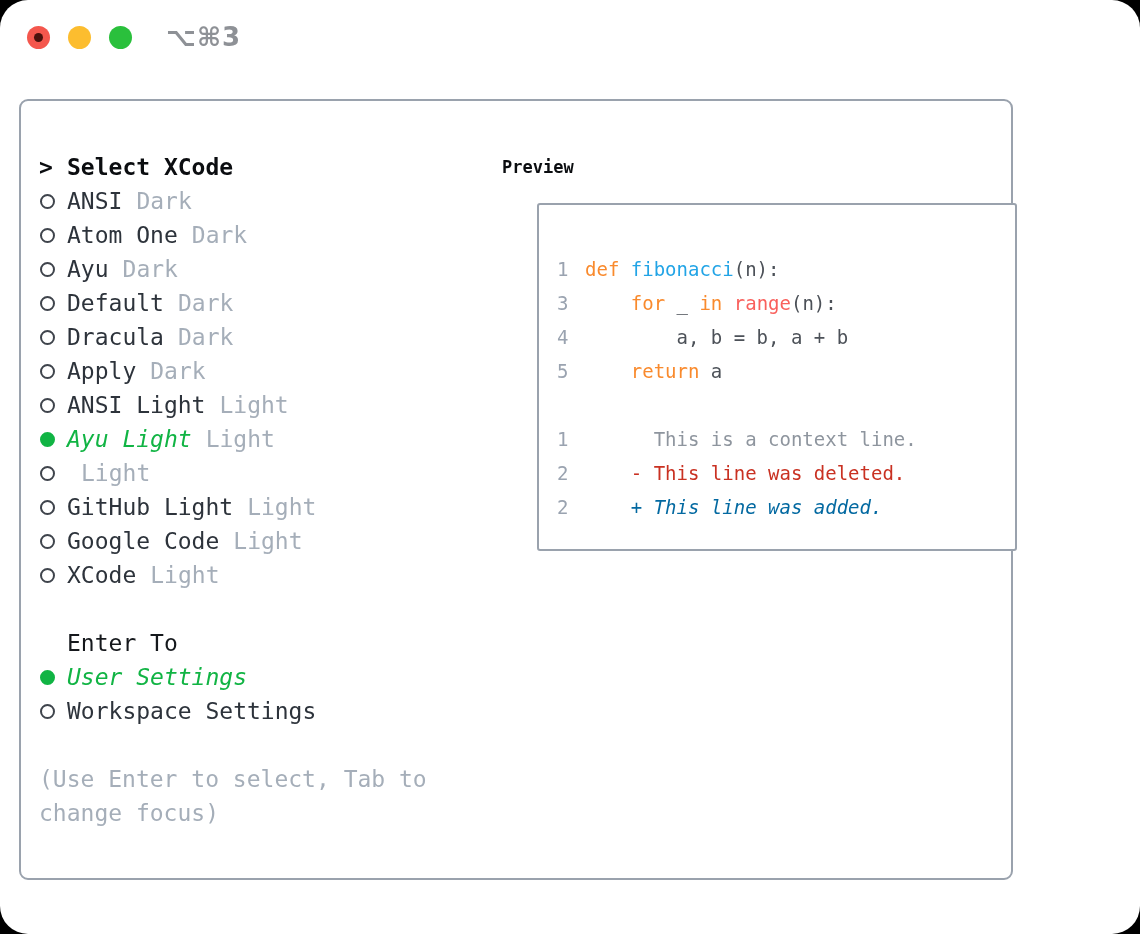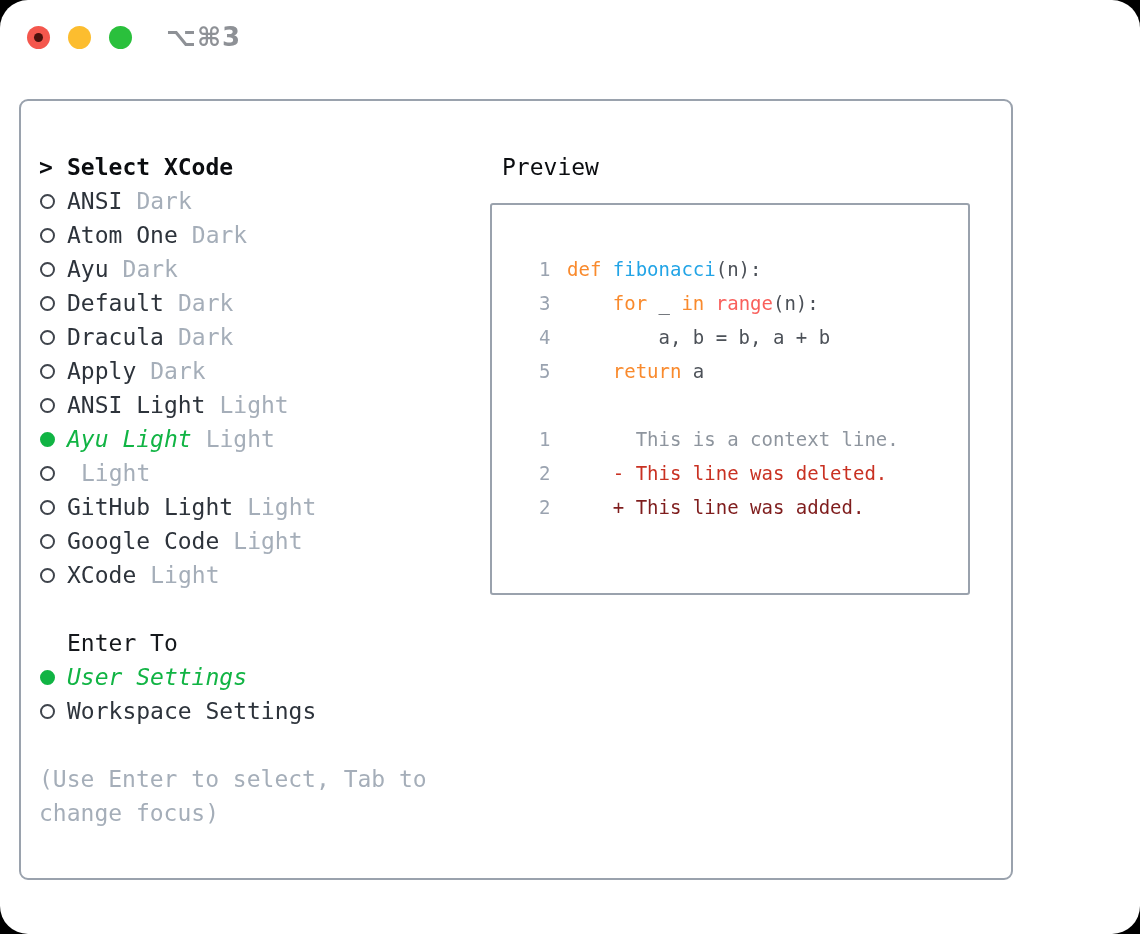--- a/index.html
+++ b/index.html
@@ -39,25 +39,25 @@
   .hdr2{font-weight:normal;color:#15181c;}
   .radio{width:11px;height:11px;border-radius:50%;border:2.5px solid #3f444c;margin-left:1px;}
   .radio.sel{background:var(--accent,#11b444);border-color:var(--accent,#11b444);}
   .iname{color:var(--itemText,#2d333b);white-space:pre;}
   .iname.sel{color:var(--accent,#11b444);font-style:italic;}
   .itag{color:var(--muted,#a5aeb9);margin-left:14px;white-space:pre;}
   .spacer{height:34px;}
   .hint{color:var(--muted,#a5aeb9);font-size:23px;line-height:34px;}
   
   .preview-hdr{position:absolute;left:481px;top:49px;height:34px;display:flex;align-items:center;
-    font-size:23px;font-weight:normal;color:#0b0d10;}
+    font-size:17px;font-weight:bold;color:#0b0d10;}
   .preview-box{
-    position:absolute;left:469px;top:102px;width:480px;height:392px;
+    position:absolute;left:516px;top:102px;width:480px;height:348px;
     border:2px solid var(--border,#9aa2ad);border-radius:3px;box-sizing:border-box;
-    overflow:hidden;background:#fff;padding-left:29px;
+    overflow:hidden;background:#fff;
   }
   .code{padding:47px 0 0 18px;font-size:19px;line-height:34px;}
   .cline{white-space:pre;height:34px;}
   .lnum{display:inline-block;width:28px;color:#9aa3b0;}
 </style>
 </head>
 <body>
 
 <div class="window">
   <div class="titlebar">
@@ -200,18 +200,18 @@
 
     <div class="preview-box">
       <div class="code" id="code">
           <div class="cline"><span class="lnum">1</span><span style="color: rgb(249, 138, 45);">def</span><span style="color: rgb(76, 81, 88);"> </span><span style="color: rgb(34, 164, 230);">fibonacci</span><span style="color: rgb(76, 81, 88);">(n):</span></div>
           <div class="cline"><span class="lnum">3</span><span style="color: rgb(76, 81, 88);">    </span><span style="color: rgb(249, 138, 45);">for</span><span style="color: rgb(76, 81, 88);"> _ </span><span style="color: rgb(249, 138, 45);">in</span><span style="color: rgb(76, 81, 88);"> </span><span style="color: rgb(249, 96, 92);">range</span><span style="color: rgb(76, 81, 88);">(n):</span></div>
           <div class="cline"><span class="lnum">4</span><span style="color: rgb(76, 81, 88);">        a, b = b, a + b</span></div>
           <div class="cline"><span class="lnum">5</span><span style="color: rgb(76, 81, 88);">    </span><span style="color: rgb(249, 138, 45);">return</span><span style="color: rgb(76, 81, 88);"> a</span></div>
           <div class="cline"><span class="lnum"></span></div>
           <div class="cline"><span class="lnum">1</span><span style="color: rgb(142, 149, 158);">      This is a context line.</span></div>
           <div class="cline"><span class="lnum">2</span><span style="color: rgb(201, 49, 34);">    - This line was deleted.</span></div>
-          <div class="cline"><span class="lnum">2</span><span style="color: #7f1d1d;">    + This line was added.</span></div>
+          <div class="cline"><span class="lnum">2</span><span style="color: #0369a1; font-style: italic;">    + This line was added.</span></div>
         </div>
     </div>
 
   </div>
 </div>
 
 </body></html>

